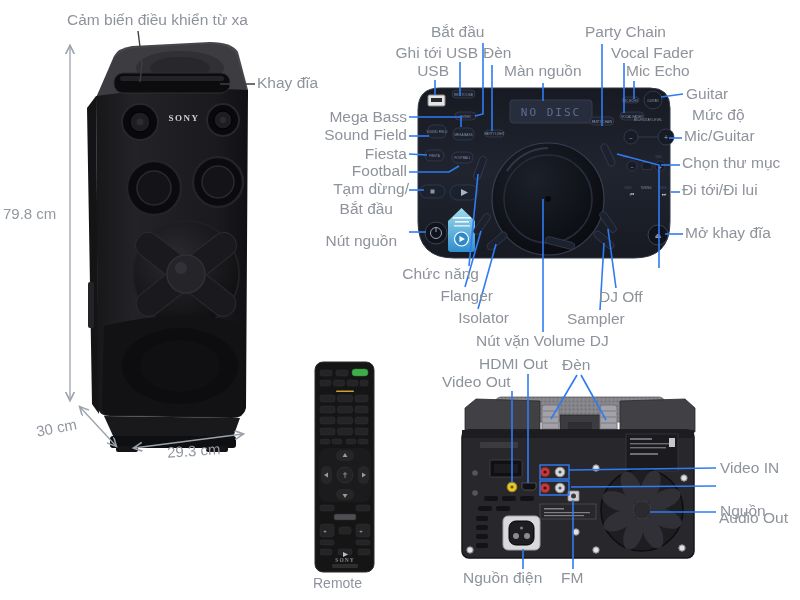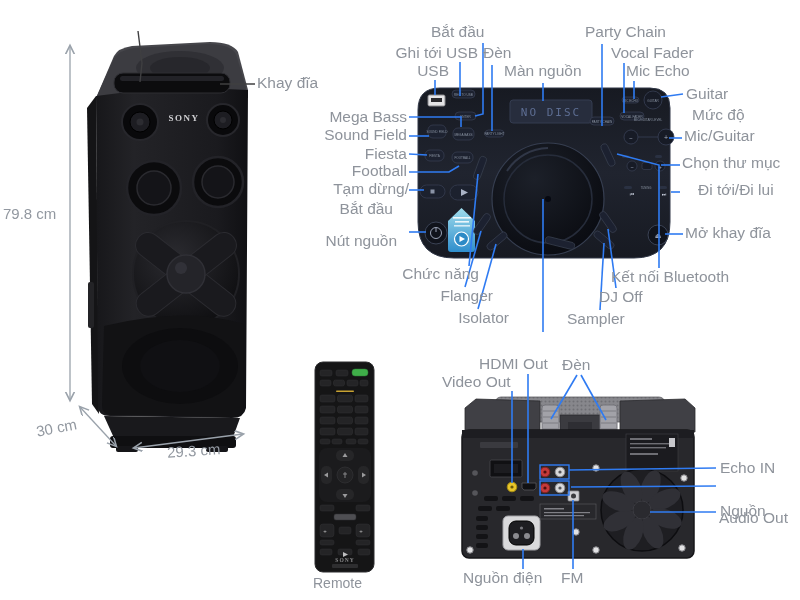--- a/index.html
+++ b/index.html
@@ -465,52 +465,53 @@
       <path d="M255,84 L220,84"></path>
     </g>
 
     <g stroke="#9aa2ab" stroke-width="1.3" fill="none">
       <path d="M70,46 L70,400" marker-start="url(#arrG)" marker-end="url(#arrG)"></path>
       <path d="M80,407 L116,446" marker-start="url(#arrG)" marker-end="url(#arrG)"></path>
       <path d="M134,448 L243,434" marker-start="url(#arrG)" marker-end="url(#arrG)"></path>
     </g>
   </svg>
 
+  <div class="lbl" style="left:67px;top:11px;">Cảm biến điều khiển từ xa</div>
   <div class="lbl" style="left:257px;top:74px;">Khay đĩa</div>
   <div class="lbl" style="left:431px;top:23px;">Bắt đầu</div>
   <div class="lbl" style="right:322px;top:44px;">Ghi tới USB</div>
   <div class="lbl" style="right:351px;top:62px;">USB</div>
   <div class="lbl" style="left:483px;top:44px;">Đèn</div>
   <div class="lbl" style="left:504px;top:62px;">Màn nguồn</div>
   <div class="lbl" style="left:585px;top:23px;">Party Chain</div>
   <div class="lbl" style="left:611px;top:44px;">Vocal Fader</div>
   <div class="lbl" style="left:626px;top:62px;">Mic Echo</div>
   <div class="lbl" style="left:686px;top:85px;">Guitar</div>
   <div class="lbl" style="left:692px;top:106px;">Mức độ</div>
   <div class="lbl" style="left:684px;top:127px;">Mic/Guitar</div>
   <div class="lbl" style="left:682px;top:154px;">Chọn thư mục</div>
-  <div class="lbl" style="left:682px;top:181px;margin-left:16px;">Đi tới/Đi lui</div>
+  <div class="lbl" style="left:682px;top:181px;">Đi tới/Đi lui</div>
   <div class="lbl" style="left:685px;top:224px;">Mở khay đĩa</div>
   <div class="lbl" style="right:393px;top:108px;">Mega Bass</div>
   <div class="lbl" style="right:393px;top:126px;">Sound Field</div>
   <div class="lbl" style="right:393px;top:145px;">Fiesta</div>
   <div class="lbl" style="right:393px;top:162px;">Football</div>
   <div class="lbl" style="right:391px;top:180px;">Tạm dừng/</div>
   <div class="lbl" style="right:407px;top:200px;">Bắt đầu</div>
   <div class="lbl" style="right:403px;top:232px;">Nút nguồn</div>
   <div class="lbl" style="right:321px;top:265px;">Chức năng</div>
   <div class="lbl" style="right:307px;top:287px;">Flanger</div>
   <div class="lbl" style="right:291px;top:309px;">Isolator</div>
-  <div class="lbl" style="left:611px;top:268px;">Kết nối Bluetooth</div>
+  <div class="lbl" style="left:476px;top:332px;">Nút vặn Volume DJ</div>
   <div class="lbl" style="left:599px;top:288px;">DJ Off</div>
   <div class="lbl" style="left:567px;top:310px;">Sampler</div>
   <div class="lbl" style="left:479px;top:355px;">HDMI Out</div>
   <div class="lbl" style="left:562px;top:356px;">Đèn</div>
   <div class="lbl" style="left:442px;top:373px;">Video Out</div>
-  <div class="lbl" style="left:720px;top:459px;">Echo IN</div>
+  <div class="lbl" style="left:720px;top:459px;">Video IN</div>
   <div class="lbl" style="left:719px;top:477px;margin-top:32px;">Audio Out</div>
   <div class="lbl" style="left:720px;top:502px;">Nguồn</div>
   <div class="lbl" style="left:463px;top:569px;">Nguồn điện</div>
   <div class="lbl" style="left:561px;top:569px;">FM</div>
   <div class="lbl caption" style="left:313px;top:576px;">Remote</div>
 
   <div class="dim" style="left:3px;top:205px;">79.8 cm</div>
   <div class="dim" style="left:36px;top:419px;transform:rotate(-11deg);">30 cm</div>
   <div class="dim" style="left:167px;top:442px;transform:rotate(-4deg);">29.3 cm</div>
 

